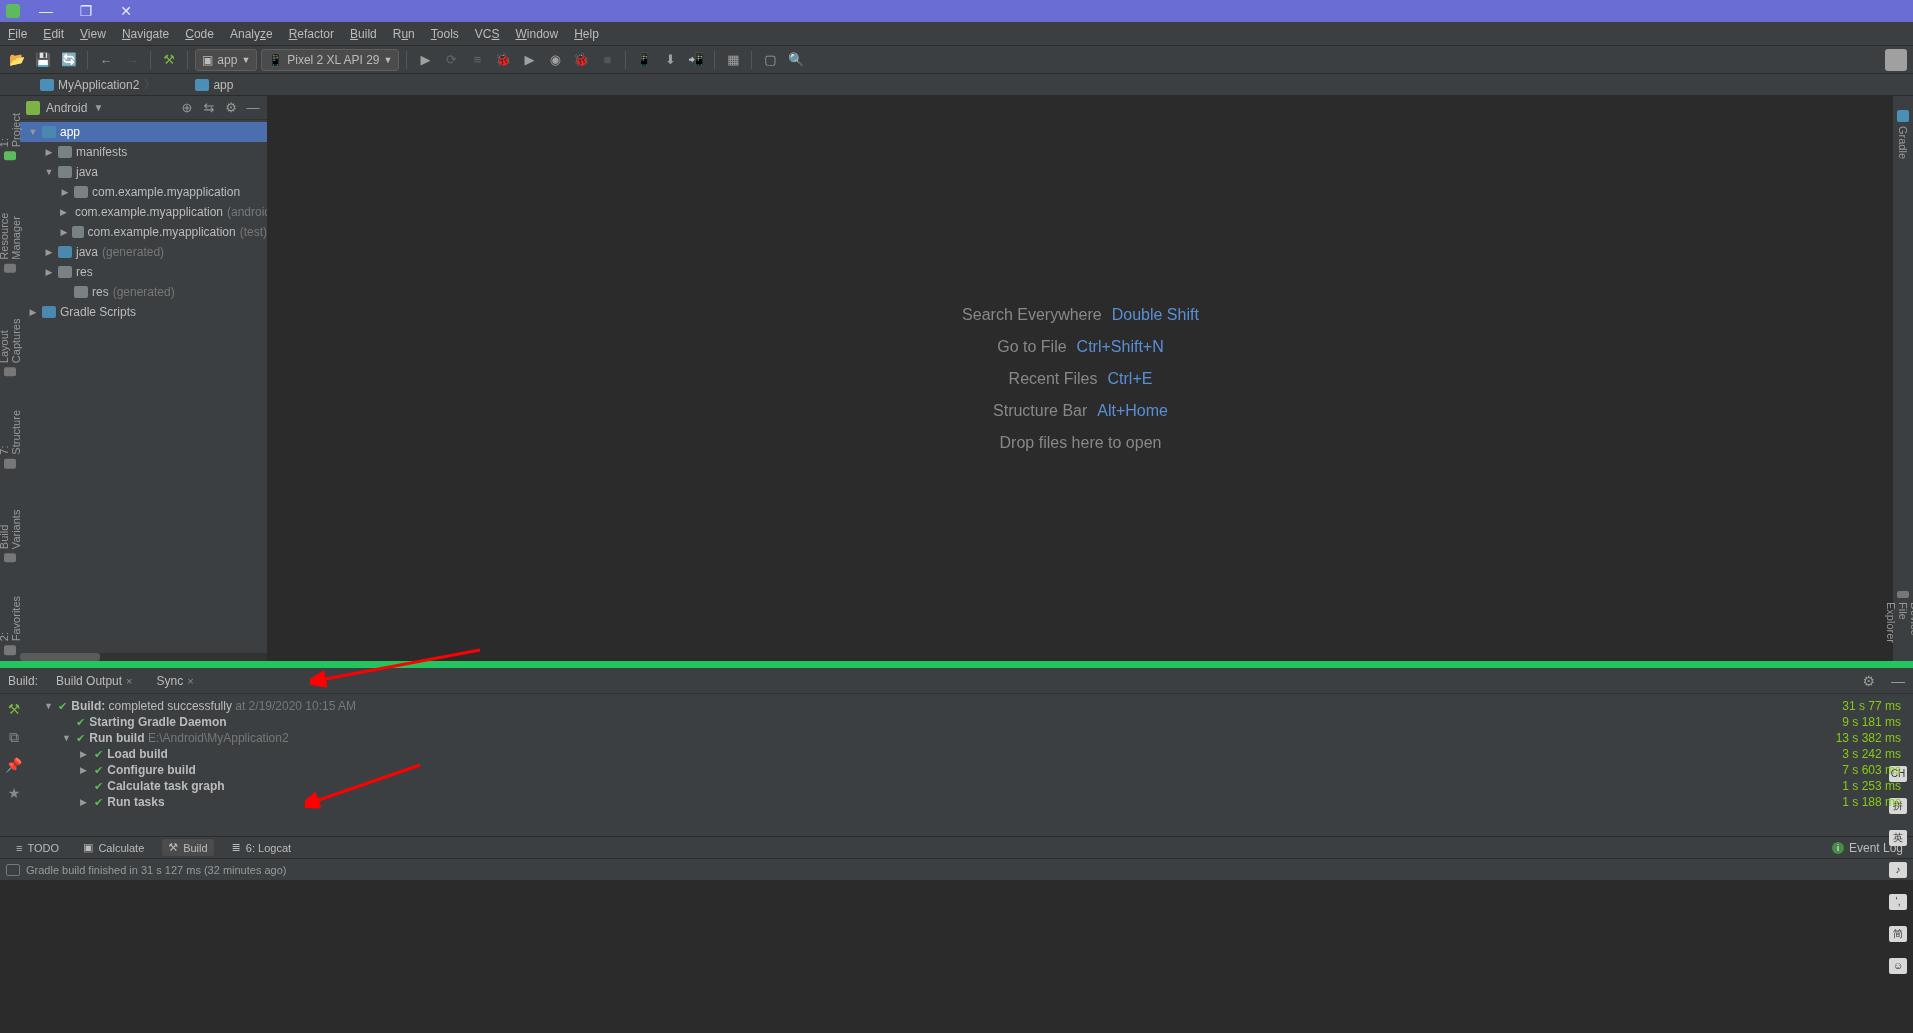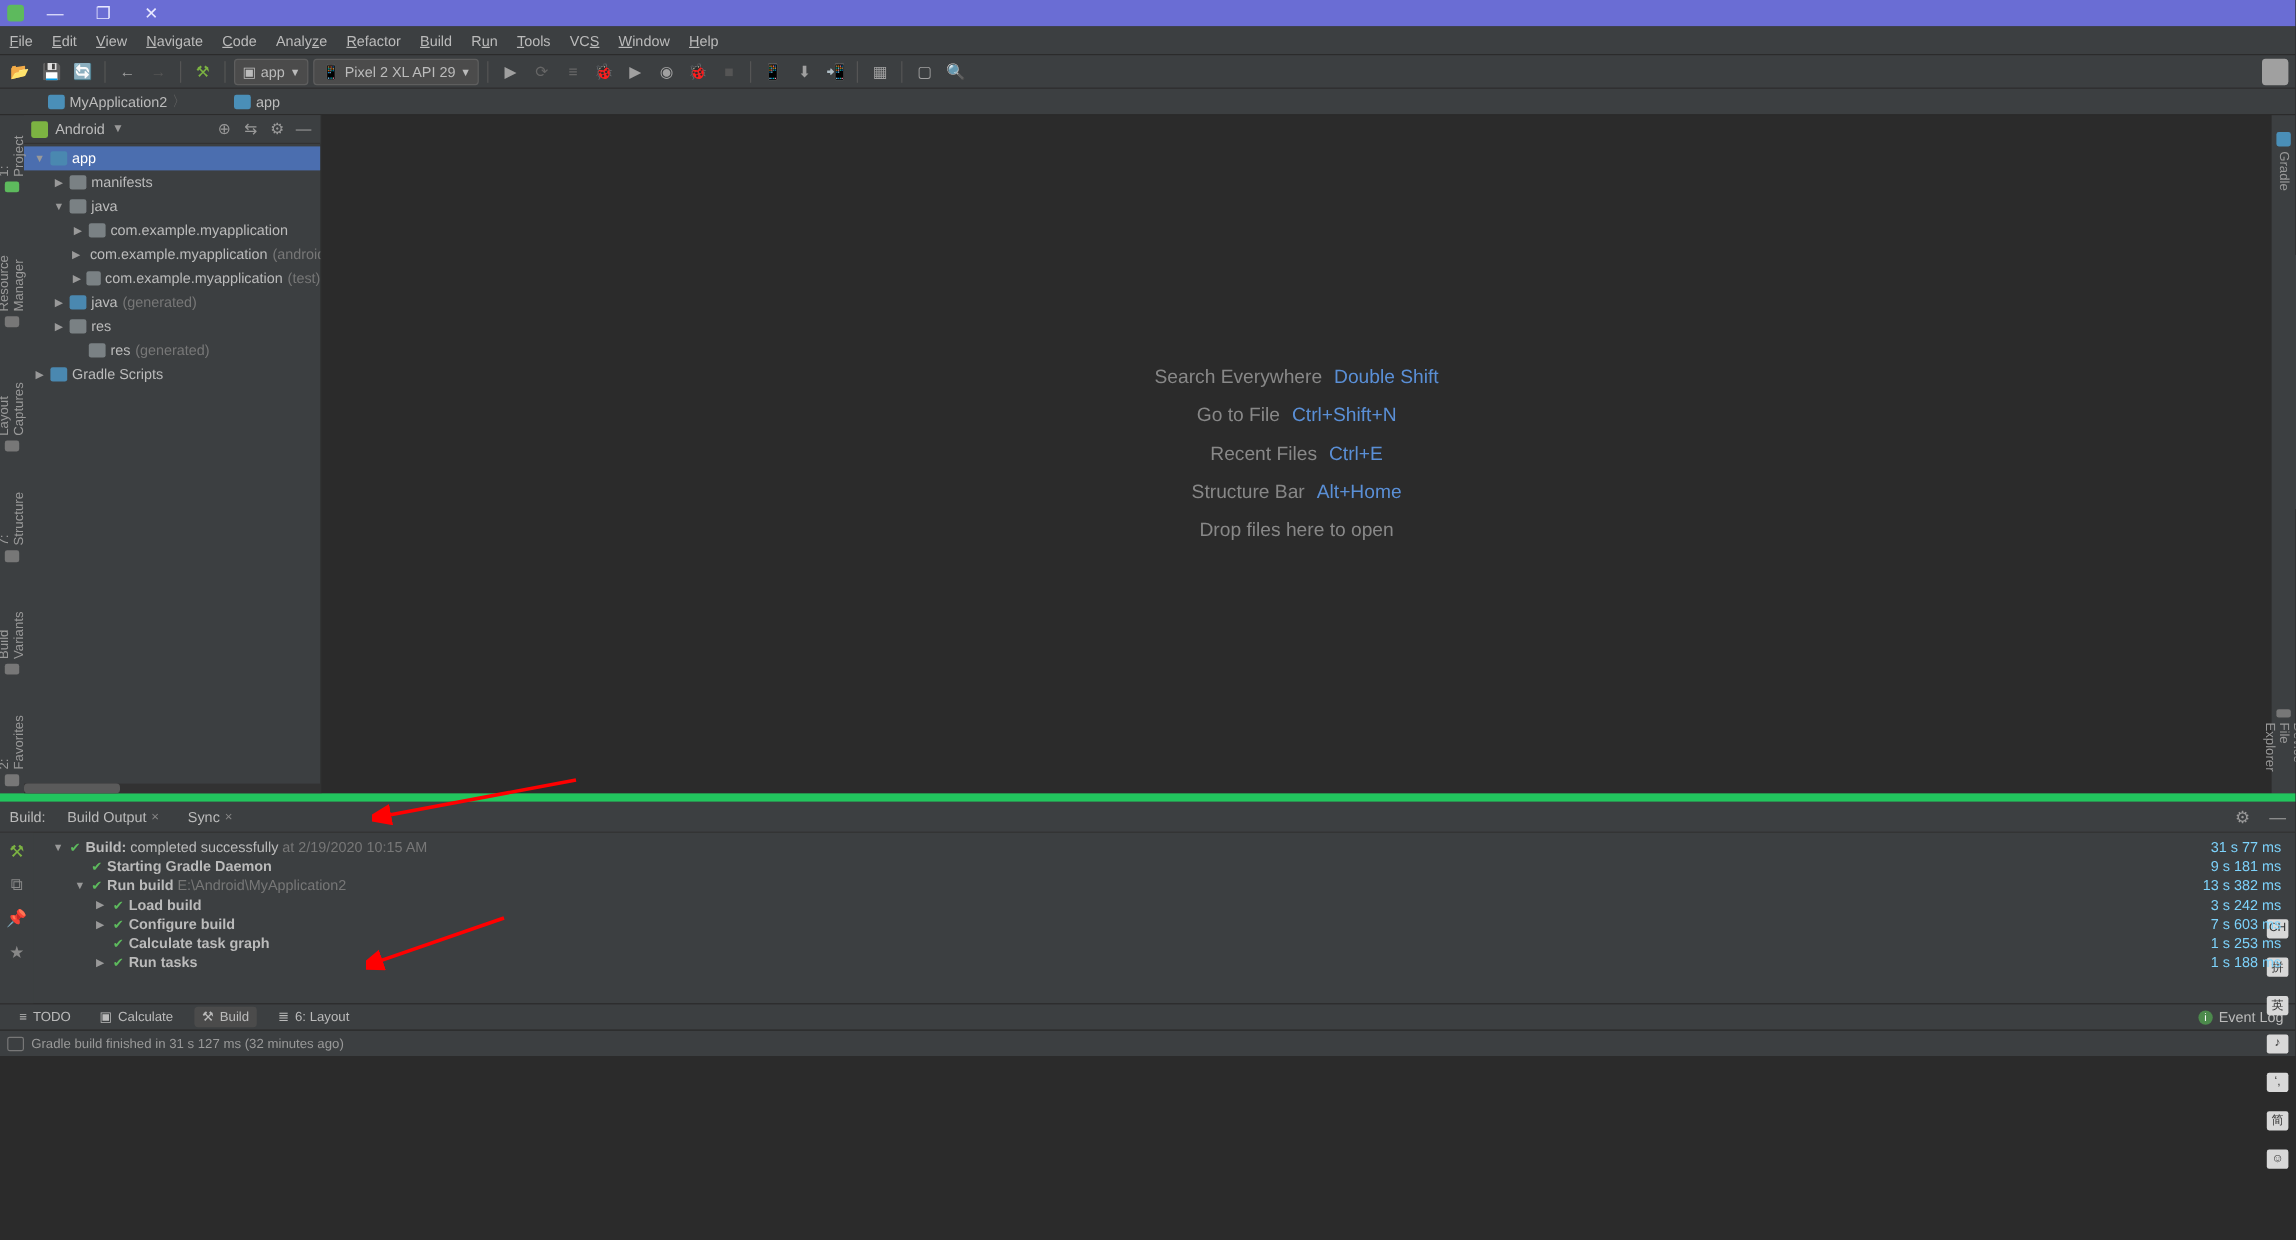--- a/index.html
+++ b/index.html
@@ -75,21 +75,21 @@
 .buildbody { flex: 1; display: flex; }
 .buildleft { width: 28px; background: #3c3f41; display: flex; flex-direction: column; align-items: center; gap: 10px; padding-top: 6px; }
 .buildleft .bicon { width: 18px; height: 18px; cursor: pointer; color: #7cb342; font-size: 14px; display:flex; align-items:center; justify-content:center; }
 .buildleft .bicon.gray { color: #888; }
 .buildtree { flex: 1; padding: 4px 8px; position: relative; }
 .btitem { display: flex; align-items: center; gap: 4px; height: 16px; padding-left: 4px; }
 .btitem .tw { width: 10px; font-size: 9px; color: #999; }
 .btitem .chk { color: #5dba5d; font-size: 11px; }
 .btitem .btxt { color: #bbb; }
 .btitem .btxt .g { color: #777; }
-.btitem .time { position: absolute; right: 12px; color: #7dd3fc; }
+.btitem .time { position: absolute; right: 12px; color: #84cc16; }
 
 
 .bottomtabs { height: 22px; background: #3c3f41; border-top: 1px solid #2b2b2b; display: flex; align-items: center; padding: 0 10px; gap: 12px; }
 .bottomtabs .btab2 { display: flex; align-items: center; gap: 5px; padding: 2px 6px; cursor: pointer; color: #bbb; font-size: 11px; }
 .bottomtabs .btab2.active { background: #4b4b4b; border-radius: 3px; }
 .bottomtabs .spacer { flex: 1; }
 .bottomtabs .eventlog { display: flex; align-items: center; gap: 5px; cursor: pointer; }
 .bottomtabs .badge { width: 12px; height: 12px; background: #4c8a4c; border-radius: 50%; display:flex; align-items:center; justify-content:center; font-size:9px; color:#fff; }
 
 
@@ -380,21 +380,21 @@
   <div class="btab2">
       <span>▣</span>
       <span>Calculate</span>
     </div>
   <div class="btab2 active">
       <span>⚒</span>
       <span>Build</span>
     </div>
   <div class="btab2">
       <span>≣</span>
-      <span>6: Layout</span>
+      <span>6: Logcat</span>
     </div>
   <div class="spacer"></div>
   <div class="eventlog">
       <div class="badge">i</div>
       <span>Event Log</span>
     </div>
 </div>
 
 <div class="statusbar">
   <div class="sicon"></div>

